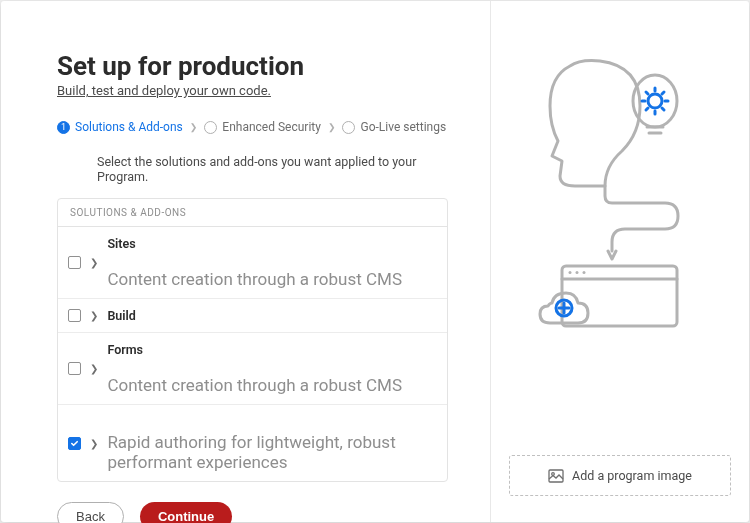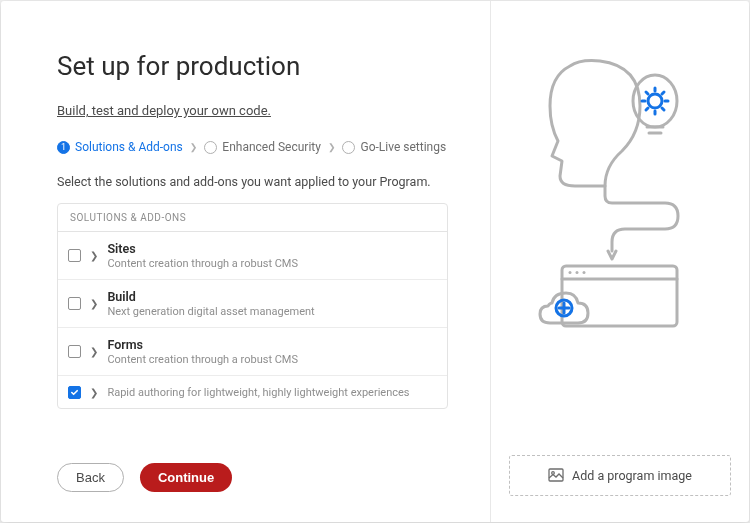--- a/index.html
+++ b/index.html
@@ -30,23 +30,23 @@
     .right-pane {
       width: 258px;
       display: flex;
       flex-direction: column;
       align-items: center;
       justify-content: space-between;
       padding: 50px 18px 26px 18px;
     }
     .title {
       font-size: 26px;
-      font-weight: 400;
+      font-weight: 700;
       color: #2c2c2c;
-      margin-bottom: 22px;
+      margin-bottom: 2px;
     }
     .subtitle {
       font-size: 13px;
       color: #4b4b4b;
       margin-bottom: 22px;
       text-decoration: underline;
     }
     .wizard-steps {
       display: flex;
       align-items: center;
@@ -74,20 +74,21 @@
       border-color: #1473e6;
       color: #fff;
     }
     .step-label { color: #6e6e6e; }
     .step.active .step-label { color: #1473e6; }
     .step-sep { color: #b0b0b0; font-size: 9px; }
     .instruction {
       font-size: 12.5px;
       color: #4b4b4b;
       margin-bottom: 14px;
+      margin-left: 40px;
     }
     .list-box {
       border: 1px solid #e3e3e3;
       border-radius: 4px;
     }
     .list-header {
       padding: 8px 12px;
       font-size: 10px;
       letter-spacing: 0.5px;
       color: #8e8e8e;
@@ -113,21 +114,21 @@
     }
     .checkbox.checked {
       background: #1473e6;
       border-color: #1473e6;
     }
     .checkbox.checked svg { display: block; }
     .checkbox svg { display: none; }
     .chevron { color: #6e6e6e; font-size: 10px; flex-shrink: 0; }
     .row-text { flex: 1; }
     .row-title { font-size: 12.5px; font-weight: 600; color: #2c2c2c; }
-    .row-desc { font-size: 11px; color: #8e8e8e; margin-top: 1px; }
+    .row-desc { font-size: 17px; color: #8e8e8e; margin-top: 18px; }
     .footer {
       margin-top: auto;
       display: flex;
       gap: 16px;
       padding-top: 20px;
     }
     .btn {
       padding: 6px 18px;
       border-radius: 16px;
       font-size: 13px;
@@ -148,21 +149,21 @@
     .illustration {
       width: 180px;
       height: 280px;
     }
     .upload-box {
       width: 100%;
       border: 1px dashed #c0c0c0;
       border-radius: 3px;
       padding: 12px;
       display: flex;
-      align-items: flex-start;
+      align-items: flex-end;
       justify-content: center;
       gap: 8px;
       font-size: 12.5px;
       color: #4b4b4b;
     }
   </style>
 </head>
 <body>
 
 <div class="modal">
@@ -198,40 +199,39 @@
             <span class="row-text">
               <div class="row-title">Sites</div>
               <div class="row-desc">Content creation through a robust CMS</div>
             </span>
           </div>
           <div class="list-row">
             <span class="checkbox"></span>
             <span class="chevron">❯</span>
             <span class="row-text">
               <div class="row-title">Build</div>
-              <div class="row-desc">Next generation digital asset management</div>
             </span>
           </div>
           <div class="list-row">
             <span class="checkbox"></span>
             <span class="chevron">❯</span>
             <span class="row-text">
               <div class="row-title">Forms</div>
               <div class="row-desc">Content creation through a robust CMS</div>
             </span>
           </div>
           <div class="list-row">
             <span class="checkbox checked">
               <svg width="9" height="9" viewBox="0 0 10 10">
                 <path d="M2 5 L4 7 L8 3" stroke="#fff" stroke-width="1.8" fill="none" stroke-linecap="round" stroke-linejoin="round"></path>
               </svg>
             </span>
             <span class="chevron">❯</span>
             <span class="row-text">
-              <div class="row-desc">Rapid authoring for lightweight, highly lightweight experiences</div>
+              <div class="row-desc">Rapid authoring for lightweight, robust performant experiences</div>
             </span>
           </div>
         </div>
     </div>
 
     <div class="footer">
       <button class="btn btn-secondary">Back</button>
       <button class="btn btn-primary">Continue</button>
     </div>
   </div>

